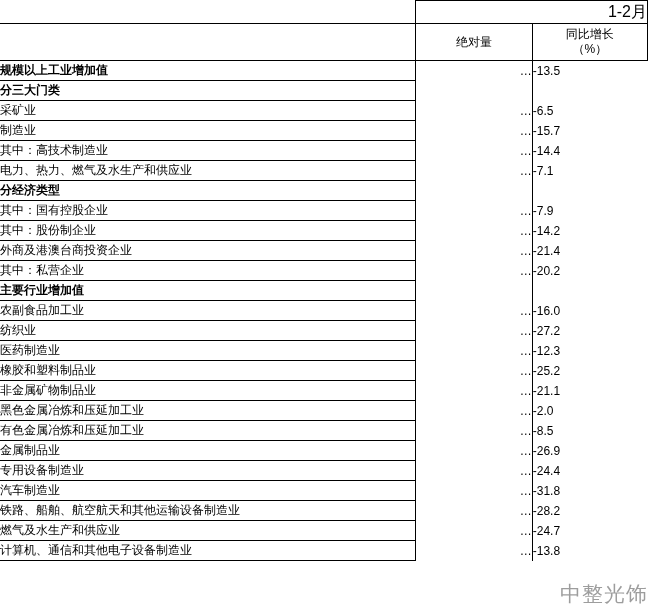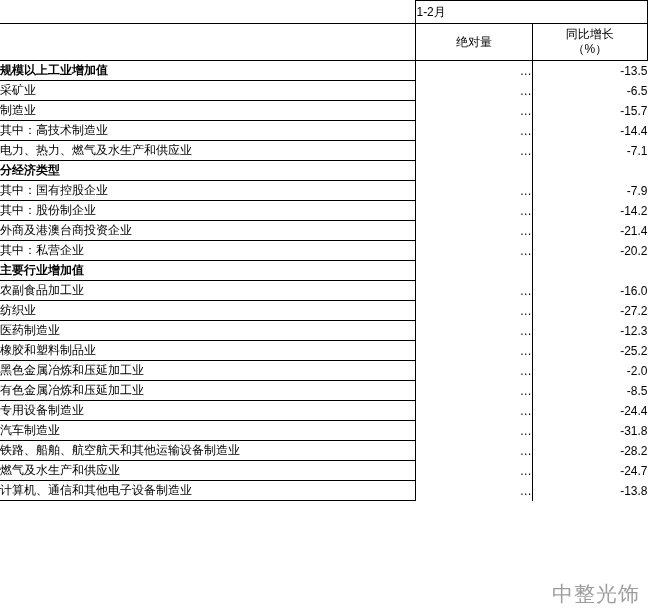--- a/index.html
+++ b/index.html
@@ -26,23 +26,23 @@
     padding: 0;
     vertical-align: middle;
     font-weight: normal;
   }
   
   col.c-label { width: 415px; }
   col.c-abs   { width: 116px; }
   col.c-yoy   { width: 115px; }
 
   .hdr-top {
-    text-align: left;
+    text-align: right;
     height: 22px;
-    font-size: 12px;
+    font-size: 16px;
   }
   .hdr-blank {
     border-top: none !important;
     border-left: none !important;
   }
   .hdr-sub {
     text-align: center;
     height: 36px;
     font-size: 12px;
     line-height: 1.25;
@@ -64,34 +64,34 @@
   .cell-abs {
     text-align: right;
     padding-right: 8px;
     height: 19px;
     border-left: none !important;
     border-right: none !important;
     border-top: none !important;
     border-bottom: none !important;
   }
   .cell-yoy {
-    text-align: right;
+    text-align: left;
     padding-right: 10px;
     height: 19px;
     border-left: none !important;
     border-right: none !important;
     border-top: none !important;
     border-bottom: none !important;
   }
   
   .sep-left { border-left: 1px solid #000000 !important; }
 
   .watermark {
     position: absolute;
-    right: 8px;
+    right: 0;
     bottom: 6px;
     font-size: 21px;
     color: #8d8d8d;
     font-family: "Liberation Serif", serif;
     letter-spacing: 1px;
     opacity: 0.85;
     pointer-events: none;
   }
 </style>
 </head>
@@ -117,20 +117,25 @@
       </th>
     </tr>
   </thead>
   <tbody id="tbody">
       <tr>
         <td class="row-label bold">规模以上工业增加值</td>
         <td class="cell-abs">…</td>
         <td class="cell-yoy sep-left">-13.5</td>
       </tr>
       <tr>
+        <td class="row-label bold">分三大门类</td>
+        <td class="cell-abs"></td>
+        <td class="cell-yoy sep-left"></td>
+      </tr>
+      <tr>
         <td class="row-label indent1">采矿业</td>
         <td class="cell-abs">…</td>
         <td class="cell-yoy sep-left">-6.5</td>
       </tr>
       <tr>
         <td class="row-label indent1">制造业</td>
         <td class="cell-abs">…</td>
         <td class="cell-yoy sep-left">-15.7</td>
       </tr>
       <tr>
@@ -187,28 +192,38 @@
         <td class="row-label indent1">医药制造业</td>
         <td class="cell-abs">…</td>
         <td class="cell-yoy sep-left">-12.3</td>
       </tr>
       <tr>
         <td class="row-label indent1">橡胶和塑料制品业</td>
         <td class="cell-abs">…</td>
         <td class="cell-yoy sep-left">-25.2</td>
       </tr>
       <tr>
+        <td class="row-label indent1">非金属矿物制品业</td>
+        <td class="cell-abs">…</td>
+        <td class="cell-yoy sep-left">-21.1</td>
+      </tr>
+      <tr>
         <td class="row-label indent1">黑色金属冶炼和压延加工业</td>
         <td class="cell-abs">…</td>
         <td class="cell-yoy sep-left">-2.0</td>
       </tr>
       <tr>
         <td class="row-label indent1">有色金属冶炼和压延加工业</td>
         <td class="cell-abs">…</td>
         <td class="cell-yoy sep-left">-8.5</td>
+      </tr>
+      <tr>
+        <td class="row-label indent1">金属制品业</td>
+        <td class="cell-abs">…</td>
+        <td class="cell-yoy sep-left">-26.9</td>
       </tr>
       <tr>
         <td class="row-label indent1">专用设备制造业</td>
         <td class="cell-abs">…</td>
         <td class="cell-yoy sep-left">-24.4</td>
       </tr>
       <tr>
         <td class="row-label indent1">汽车制造业</td>
         <td class="cell-abs">…</td>
         <td class="cell-yoy sep-left">-31.8</td>

